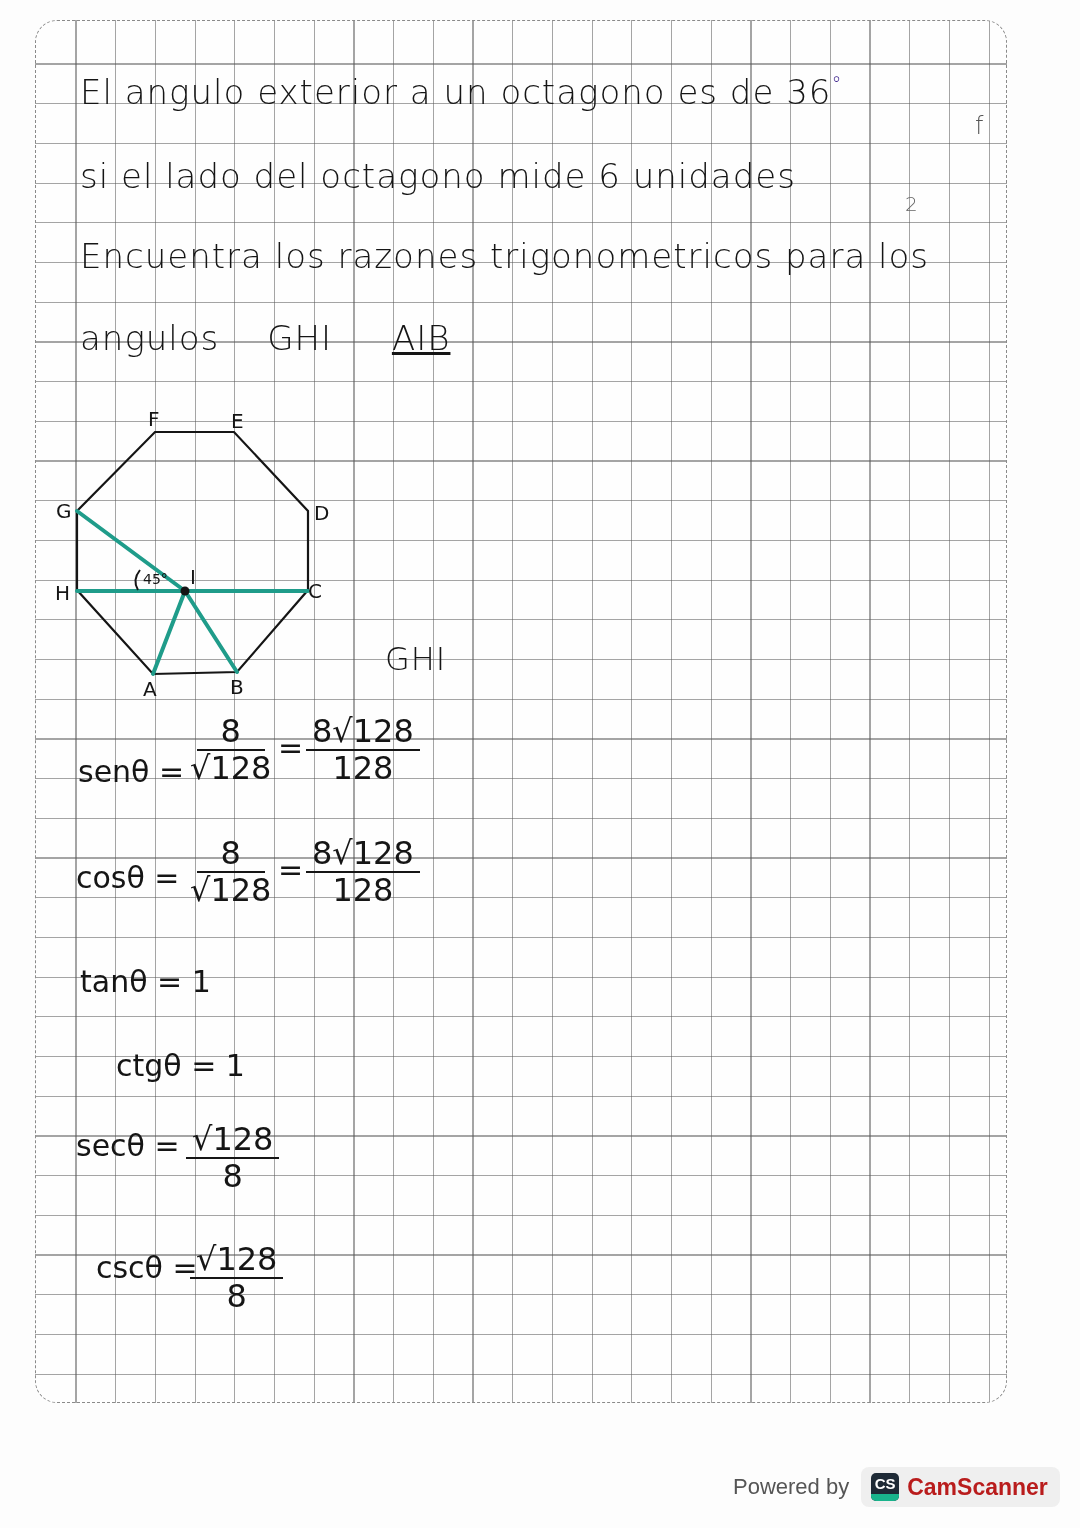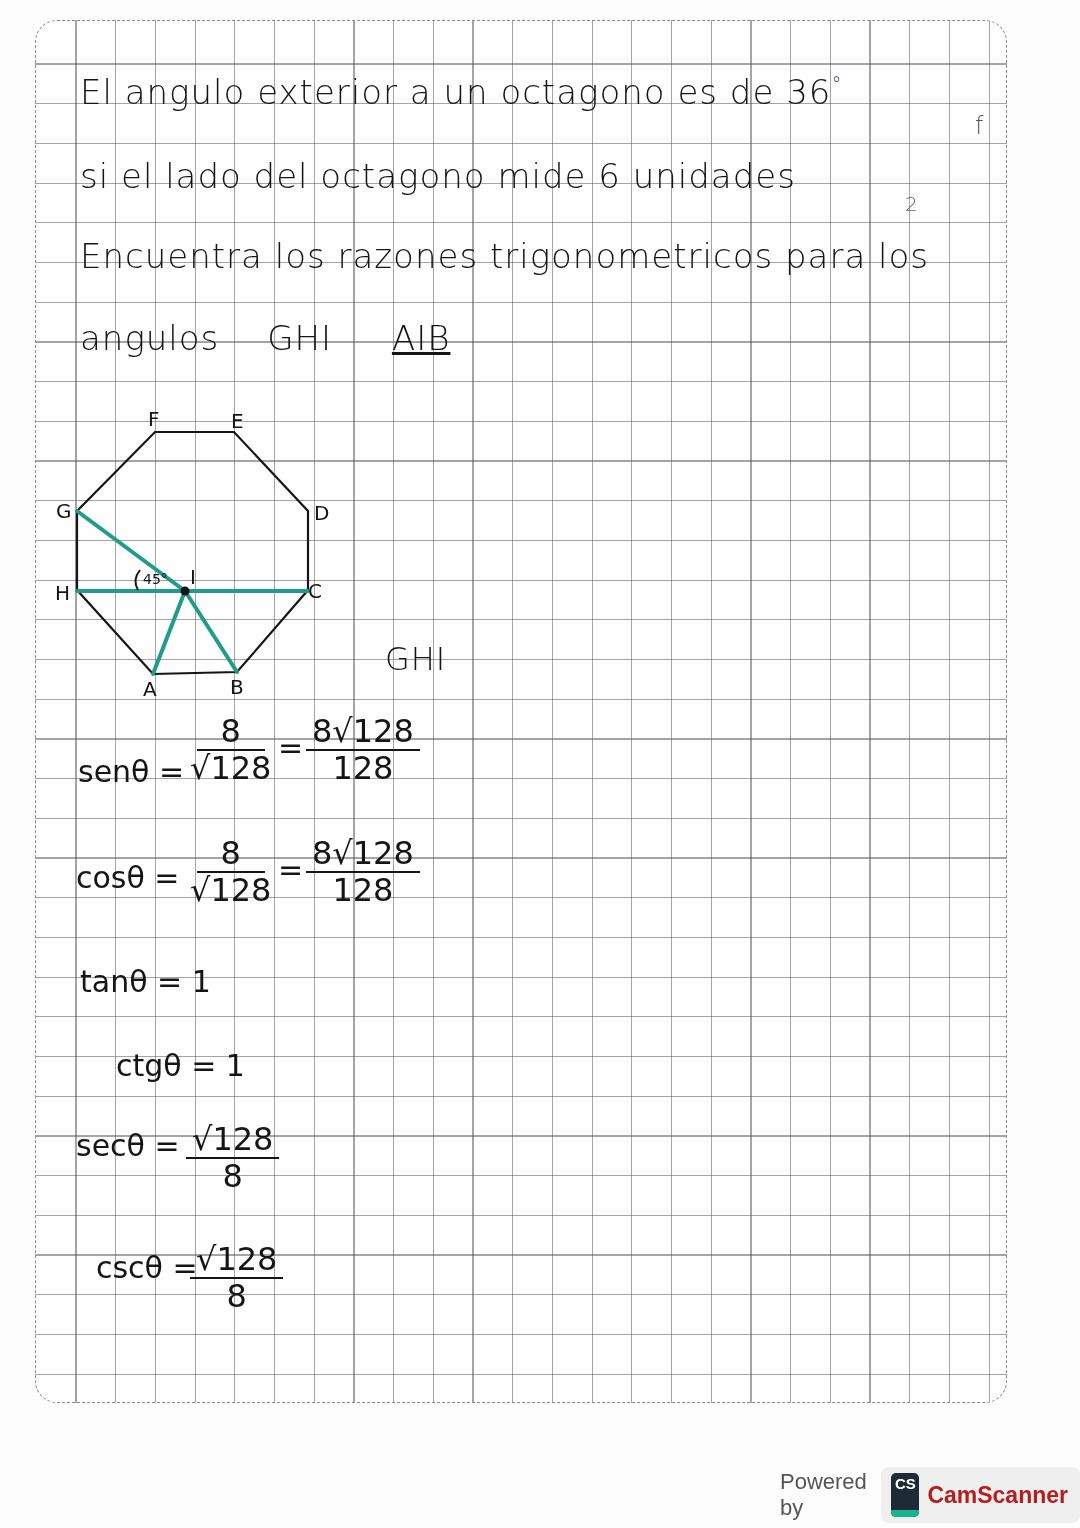--- a/index.html
+++ b/index.html
@@ -20,29 +20,29 @@
       position:absolute; font-family:"DejaVu Sans", sans-serif; font-weight:300;
       color:#151515; white-space:nowrap; letter-spacing:1px;
     }
     .line { font-size:34px; }
     .deg { color:#3a1f8a; font-size:20px; vertical-align:top; }
     .frac { position:absolute; display:flex; flex-direction:column; align-items:center; font-size:32px; color:#151515; }
     .frac .num { padding:0 6px; border-bottom:2px solid #151515; line-height:1.1; }
     .frac .den { line-height:1.1; }
     .eq { position:absolute; font-size:30px; color:#151515; }
     .footer {
-      position:absolute; left:733px; top:1467px; display:flex; align-items:center; gap:12px;margin-left:47px;
+      position:absolute; left:733px; top:1467px; display:flex; align-items:center; gap:12px;
     }
     .powered { font-family:"Liberation Sans", sans-serif; font-size:22px; color:#555; }
     .badge {
       display:flex; align-items:center; gap:8px; background:#efefef; border-radius:8px;
       padding:6px 12px 6px 10px;
     }
     .cs-logo {
-      width:28px; height:44px; border-radius:5px; background:#1e2a36; position:relative; overflow:hidden;
+      width:28px; height:28px; border-radius:5px; background:#1e2a36; position:relative; overflow:hidden;
       display:flex; align-items:flex-start; justify-content:center;
     }
     .cs-logo span { font-family:"Liberation Sans", sans-serif; font-weight:bold; color:#fff; font-size:15px; margin-top:2px; }
     .cs-logo::after { content:""; position:absolute; left:0; right:0; bottom:0; height:7px; background:#19b48c; }
     .cs-name { font-family:"Liberation Sans", sans-serif; font-size:23px; color:#b91c1c; font-weight:bold; }
     .diagram { position:absolute; left:40px; top:400px; }
   </style>
 </head>
 <body>
 

